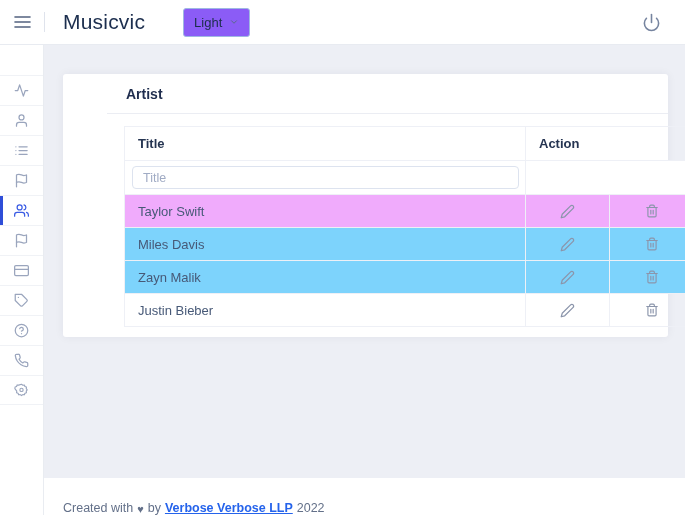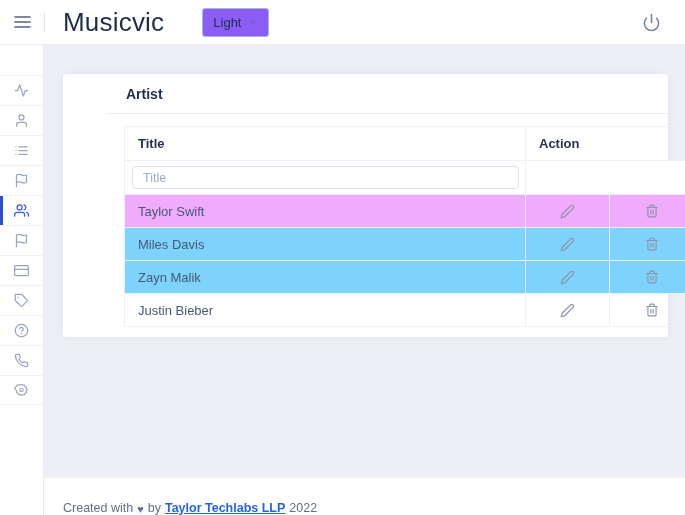--- a/index.html
+++ b/index.html
@@ -15,21 +15,21 @@
   .topbar {
     height: 45px; background: #ffffff; border-bottom: 1px solid #e8ebf1;
     display: flex; align-items: center; flex-shrink: 0;
   }
   .topbar .menu-btn {
     width: 44px; height: 100%; display: flex; align-items: center; justify-content: center;
     background: none; border: none; cursor: pointer; color: #53627f;
   }
   .topbar .divider { width: 1px; height: 20px; background: #dfe3ec; }
   .topbar .app-title {
-    font-size: 26px; color: #1c2e4e; font-weight: 500; margin-left: 18px; letter-spacing: .2px;
+    font-size: 21px; color: #1c2e4e; font-weight: 500; margin-left: 18px; letter-spacing: .2px;
   }
   .theme-select {
     margin-left: 38px; height: 29px; min-width: 66px;
     border: 1px solid #9fb8e2; border-radius: 3px; background: #8b5cf6;
     display: inline-flex; align-items: center; gap: 7px; padding: 0 10px;
     font-size: 13px; color: #1b2e4b; cursor: pointer;
   }
   .theme-select .chev { color: #5a6b8c; display: flex; }
   .topbar .spacer { flex: 1; }
   .power-btn {
@@ -366,19 +366,19 @@
             </table>
           </div>
         </section>
 
       </div>
 
       <footer class="footer">
         <span>Created with</span>
         <span class="heart">♥</span>
         <span class="sep">by</span>
-        <a class="company">Taylor Techlabs LLP</a>
+        <a class="company">Verbose Verbose LLP</a>
         <span>2022</span>
       </footer>
     </div>
 
   </div>
 </div>
 
 </body></html>

